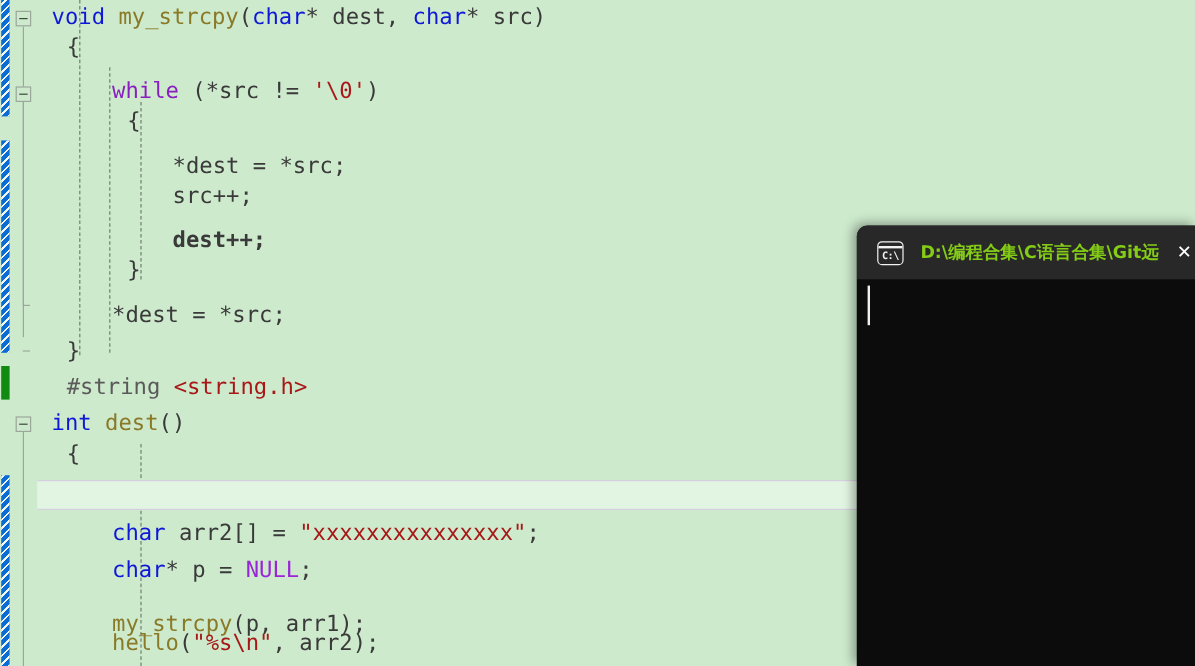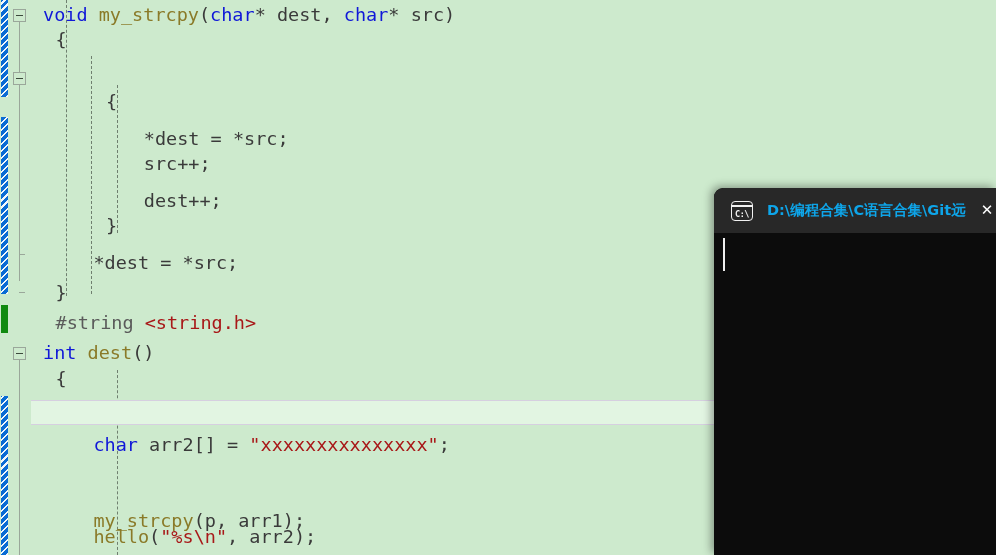--- a/index.html
+++ b/index.html
@@ -164,21 +164,21 @@
   }
   .con-icon::before {
     content: "";
     position: absolute;
     left: 0; right: 0; top: 3.5px;
     height: 1.6px;
     background: #f2f2f2;
   }
   .con-title {
     margin-left: 14px;
-    color: #0ea5e9;
+    color: #84cc16;
     font-family: "DejaVu Sans", "Liberation Sans", sans-serif;
     font-size: 14.5px;
     font-weight: bold;
     white-space: nowrap;
     overflow: hidden;
     max-width: 205px;
   }
   .con-close {
     position: absolute;
     right: -4px; top: 10px;
@@ -228,32 +228,34 @@
         <div class="fold-box" style="top: 347px;"></div>
       </div>
 
     <div class="code-surface">
         <div class="guide" style="left: 35.2px; top: 0px; height: 296px;"></div>
         <div class="guide" style="left: 60.4px; top: 56px; height: 238px;"></div>
         <div class="guide" style="left: 85.6px; top: 370px; height: 185px;"></div>
         <div class="guide" style="left: 85.6px; top: 85px; height: 148px;"></div>
         <div class="line" style="top: 2px; left: 12px;"><span class="kw">void</span><span class="plain"> </span><span class="fn">my_strcpy</span><span class="punct">(</span><span class="kw">char</span><span class="plain">* </span><span class="plain">dest</span><span class="plain">, </span><span class="kw">char</span><span class="plain">* </span><span class="plain">src</span><span class="punct">)</span></div>
         <div class="line" style="top: 27px; left: 24.6px;"><span class="plain">{</span></div>
+        <div class="line" style="top: 64px; left: 62.4px;"><span class="kw2">while</span><span class="plain"> (*</span><span class="plain">src</span><span class="plain"> != </span><span class="str">'\0'</span><span class="plain">)</span></div>
         <div class="line" style="top: 89px; left: 75px;"><span class="plain">{</span></div>
         <div class="line" style="top: 126px; left: 112.8px;"><span class="plain">*dest = *src;</span></div>
         <div class="line" style="top: 151px; left: 112.8px;"><span class="plain">src++;</span></div>
-        <div class="line" style="top: 188px; left: 112.8px;"><span class="plain">dest++;</span></div>
+        <div class="line" style="top: 188px; left: 112.8px; font-weight: bold;"><span class="plain">dest++;</span></div>
         <div class="line" style="top: 213px; left: 75px;"><span class="plain">}</span></div>
         <div class="line" style="top: 250px; left: 62.4px;"><span class="plain">*dest = *src;</span></div>
         <div class="line" style="top: 280px; left: 24.6px;"><span class="plain">}</span></div>
         <div class="line" style="top: 310px; left: 24.6px;"><span class="macro">#string</span><span class="plain"> </span><span class="str">&lt;string.h&gt;</span></div>
         <div class="line" style="top: 340px; left: 12px;"><span class="kw">int</span><span class="plain"> </span><span class="fn">dest</span><span class="punct">()</span></div>
         <div class="line" style="top: 366px; left: 24.6px;"><span class="plain">{</span></div>
         <div class="line" style="top: 403px; left: 62.4px;"><span class="kw">char</span><span class="plain"> </span><span class="plain">arr1</span><span class="plain">[] = </span><span class="str">"hello word!"</span><span class="plain">;</span></div>
         <div class="line" style="top: 432px; left: 62.4px;"><span class="kw">char</span><span class="plain"> </span><span class="plain">arr2</span><span class="plain">[] = </span><span class="str">"xxxxxxxxxxxxxxx"</span><span class="plain">;</span></div>
+        <div class="line" style="top: 463px; left: 62.4px;"><span class="kw">char</span><span class="plain">* </span><span class="plain">p</span><span class="plain"> = </span><span class="constant">NULL</span><span class="plain">;</span></div>
         <div class="line" style="top: 508px; left: 62.4px;"><span class="fn">my_strcpy</span><span class="punct">(</span><span class="plain">p, arr1</span><span class="punct">)</span><span class="plain">;</span></div>
         <div class="line" style="top: 524px; left: 62.4px;"><span class="fn">hello</span><span class="punct">(</span><span class="str">"%s\n"</span><span class="plain">, arr2</span><span class="punct">)</span><span class="plain">;</span></div>
       </div>
 
   <div class="cur-line-band" style="top: 400px;"></div>
     </div>
 
   <div id="console">
     <div class="con-titlebar">
       <div class="con-icon">C:\</div>

